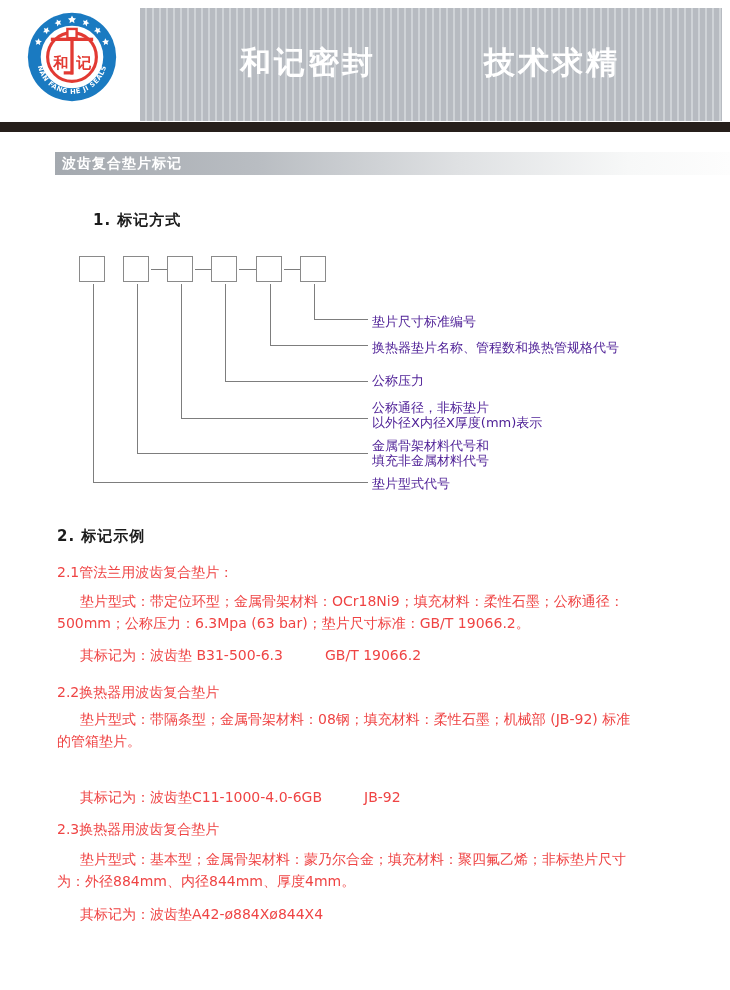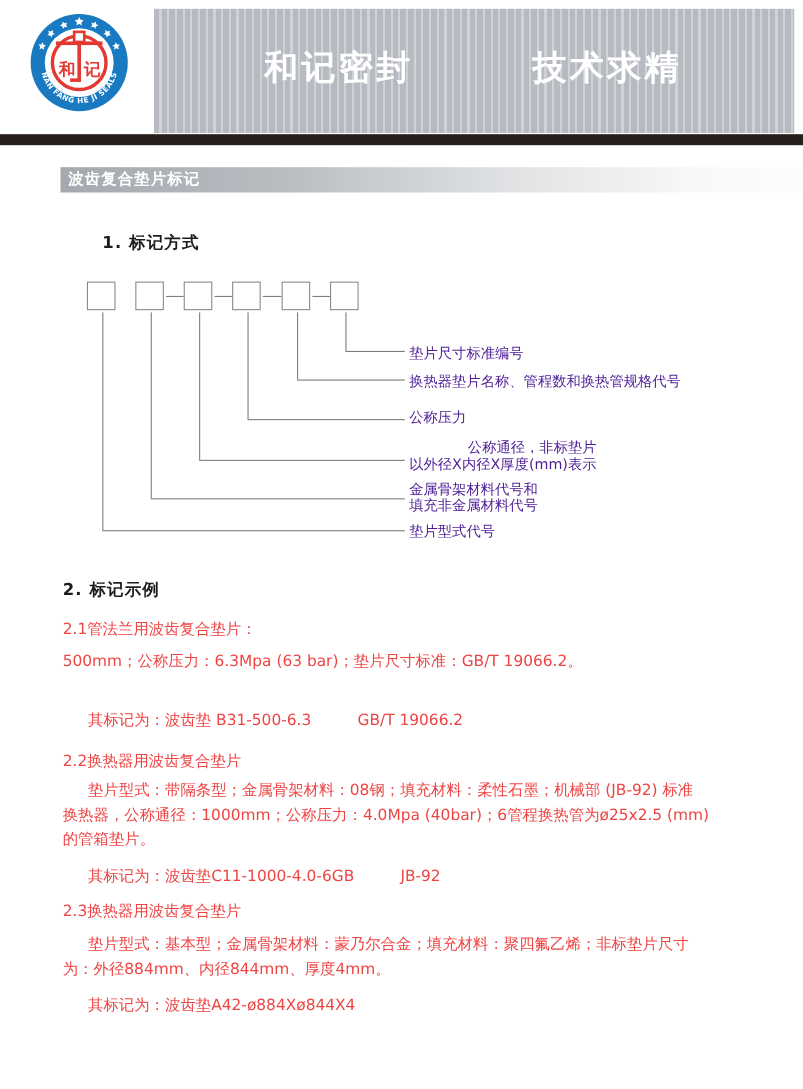--- a/index.html
+++ b/index.html
@@ -114,47 +114,47 @@
 
     <div class="dlabel" style="top:314px;">
       <div>垫片尺寸标准编号</div>
     </div>
     <div class="dlabel" style="top:340px;">
       <div>换热器垫片名称、管程数和换热管规格代号</div>
     </div>
     <div class="dlabel" style="top:373px;">
       <div>公称压力</div>
     </div>
-    <div class="dlabel" style="top:400px;text-align:right;">
+    <div class="dlabel" style="top:400px;">
       <div>公称通径，非标垫片</div>
       <div>以外径X内径X厚度(mm)表示</div>
     </div>
     <div class="dlabel" style="top:438px;">
       <div>金属骨架材料代号和</div>
       <div>填充非金属材料代号</div>
     </div>
     <div class="dlabel" style="top:476px;">
       <div>垫片型式代号</div>
     </div>
   </div>
 
   <div class="h-num" style="top:527px;">2. 标记示例</div>
 
   <div class="ex-title" style="top:561px;">2.1管法兰用波齿复合垫片：</div>
   <div class="para" style="top:590px;">
+    <div class="ex-line indent">垫片型式：带定位环型；金属骨架材料：OCr18Ni9；填充材料：柔性石墨；公称通径：</div>
     <div class="ex-line">500mm；公称压力：6.3Mpa (63 bar)；垫片尺寸标准：GB/T 19066.2。</div>
   </div>
   <div class="ex-mark" style="top:644px;">
     <span>其标记为：波齿垫 B31-500-6.3</span><span class="gap">GB/T 19066.2</span>
   </div>
 
   <div class="ex-title" style="top:681px;">2.2换热器用波齿复合垫片</div>
   <div class="para" style="top:708px;">
     <div class="ex-line indent">垫片型式：带隔条型；金属骨架材料：08钢；填充材料：柔性石墨；机械部 (JB-92) 标准</div>
-    <div class="ex-line">换热器，公称通径：1000mm；公称压力：4.0Mpa (40bar)；6管程换热管为ø25x2.5 (mm)</div>
     <div class="ex-line">的管箱垫片。</div>
   </div>
   <div class="ex-mark" style="top:786px;">
     <span>其标记为：波齿垫C11-1000-4.0-6GB</span><span class="gap">JB-92</span>
   </div>
 
   <div class="ex-title" style="top:818px;">2.3换热器用波齿复合垫片</div>
   <div class="para" style="top:848px;">
     <div class="ex-line indent">垫片型式：基本型；金属骨架材料：蒙乃尔合金；填充材料：聚四氟乙烯；非标垫片尺寸</div>
     <div class="ex-line">为：外径884mm、内径844mm、厚度4mm。</div>

